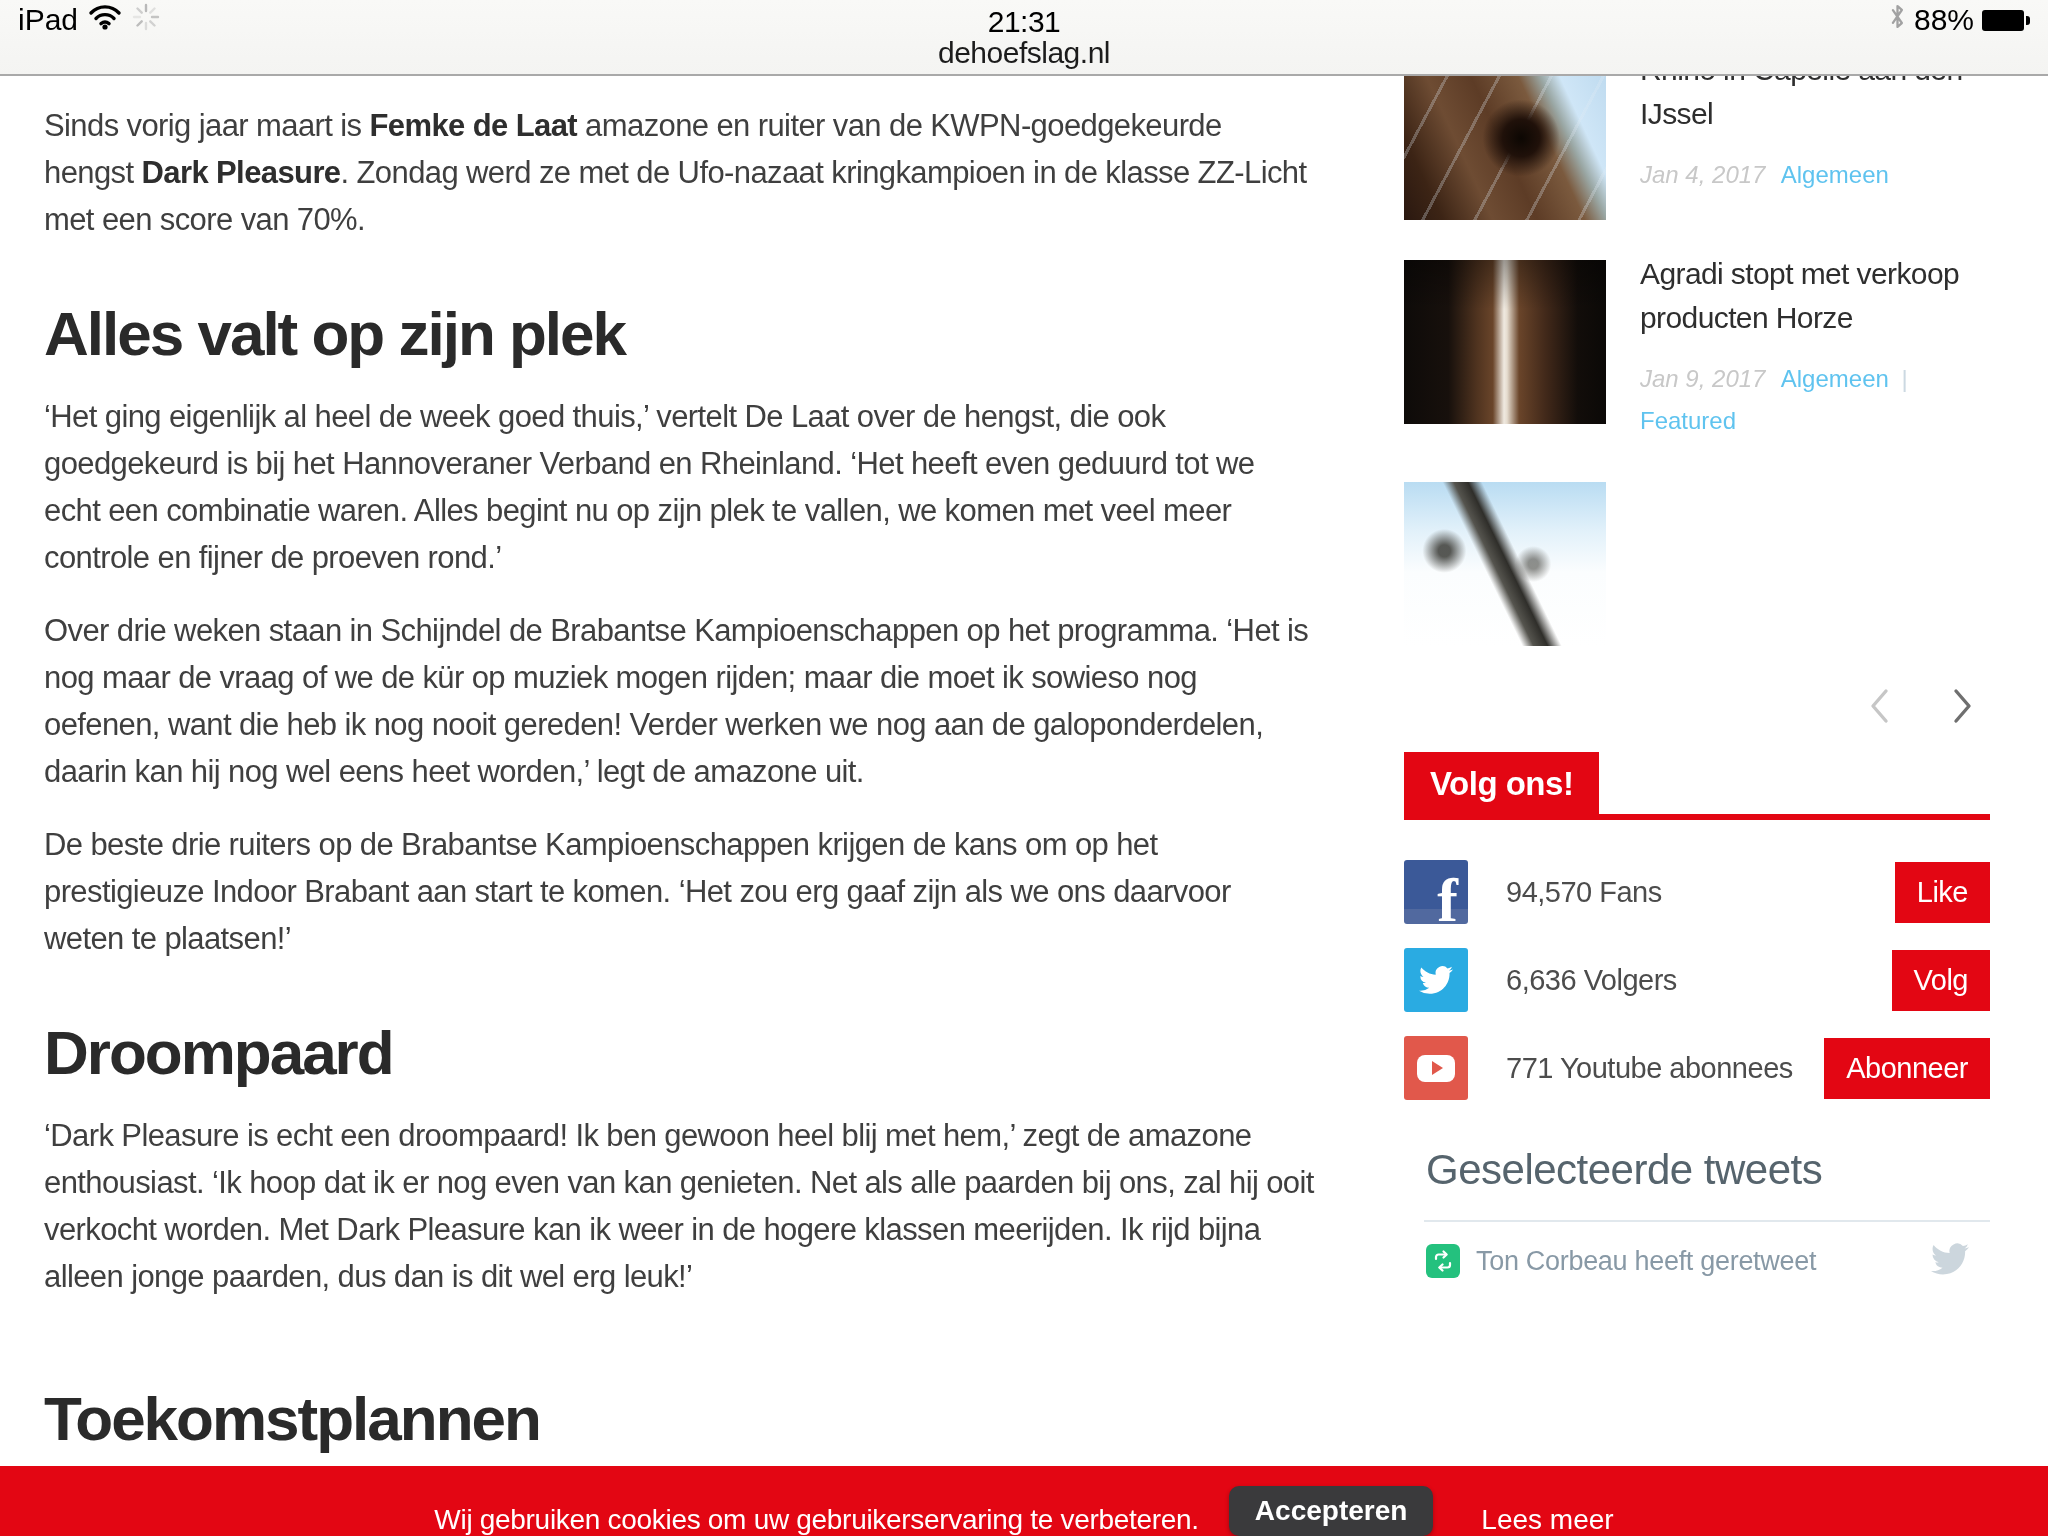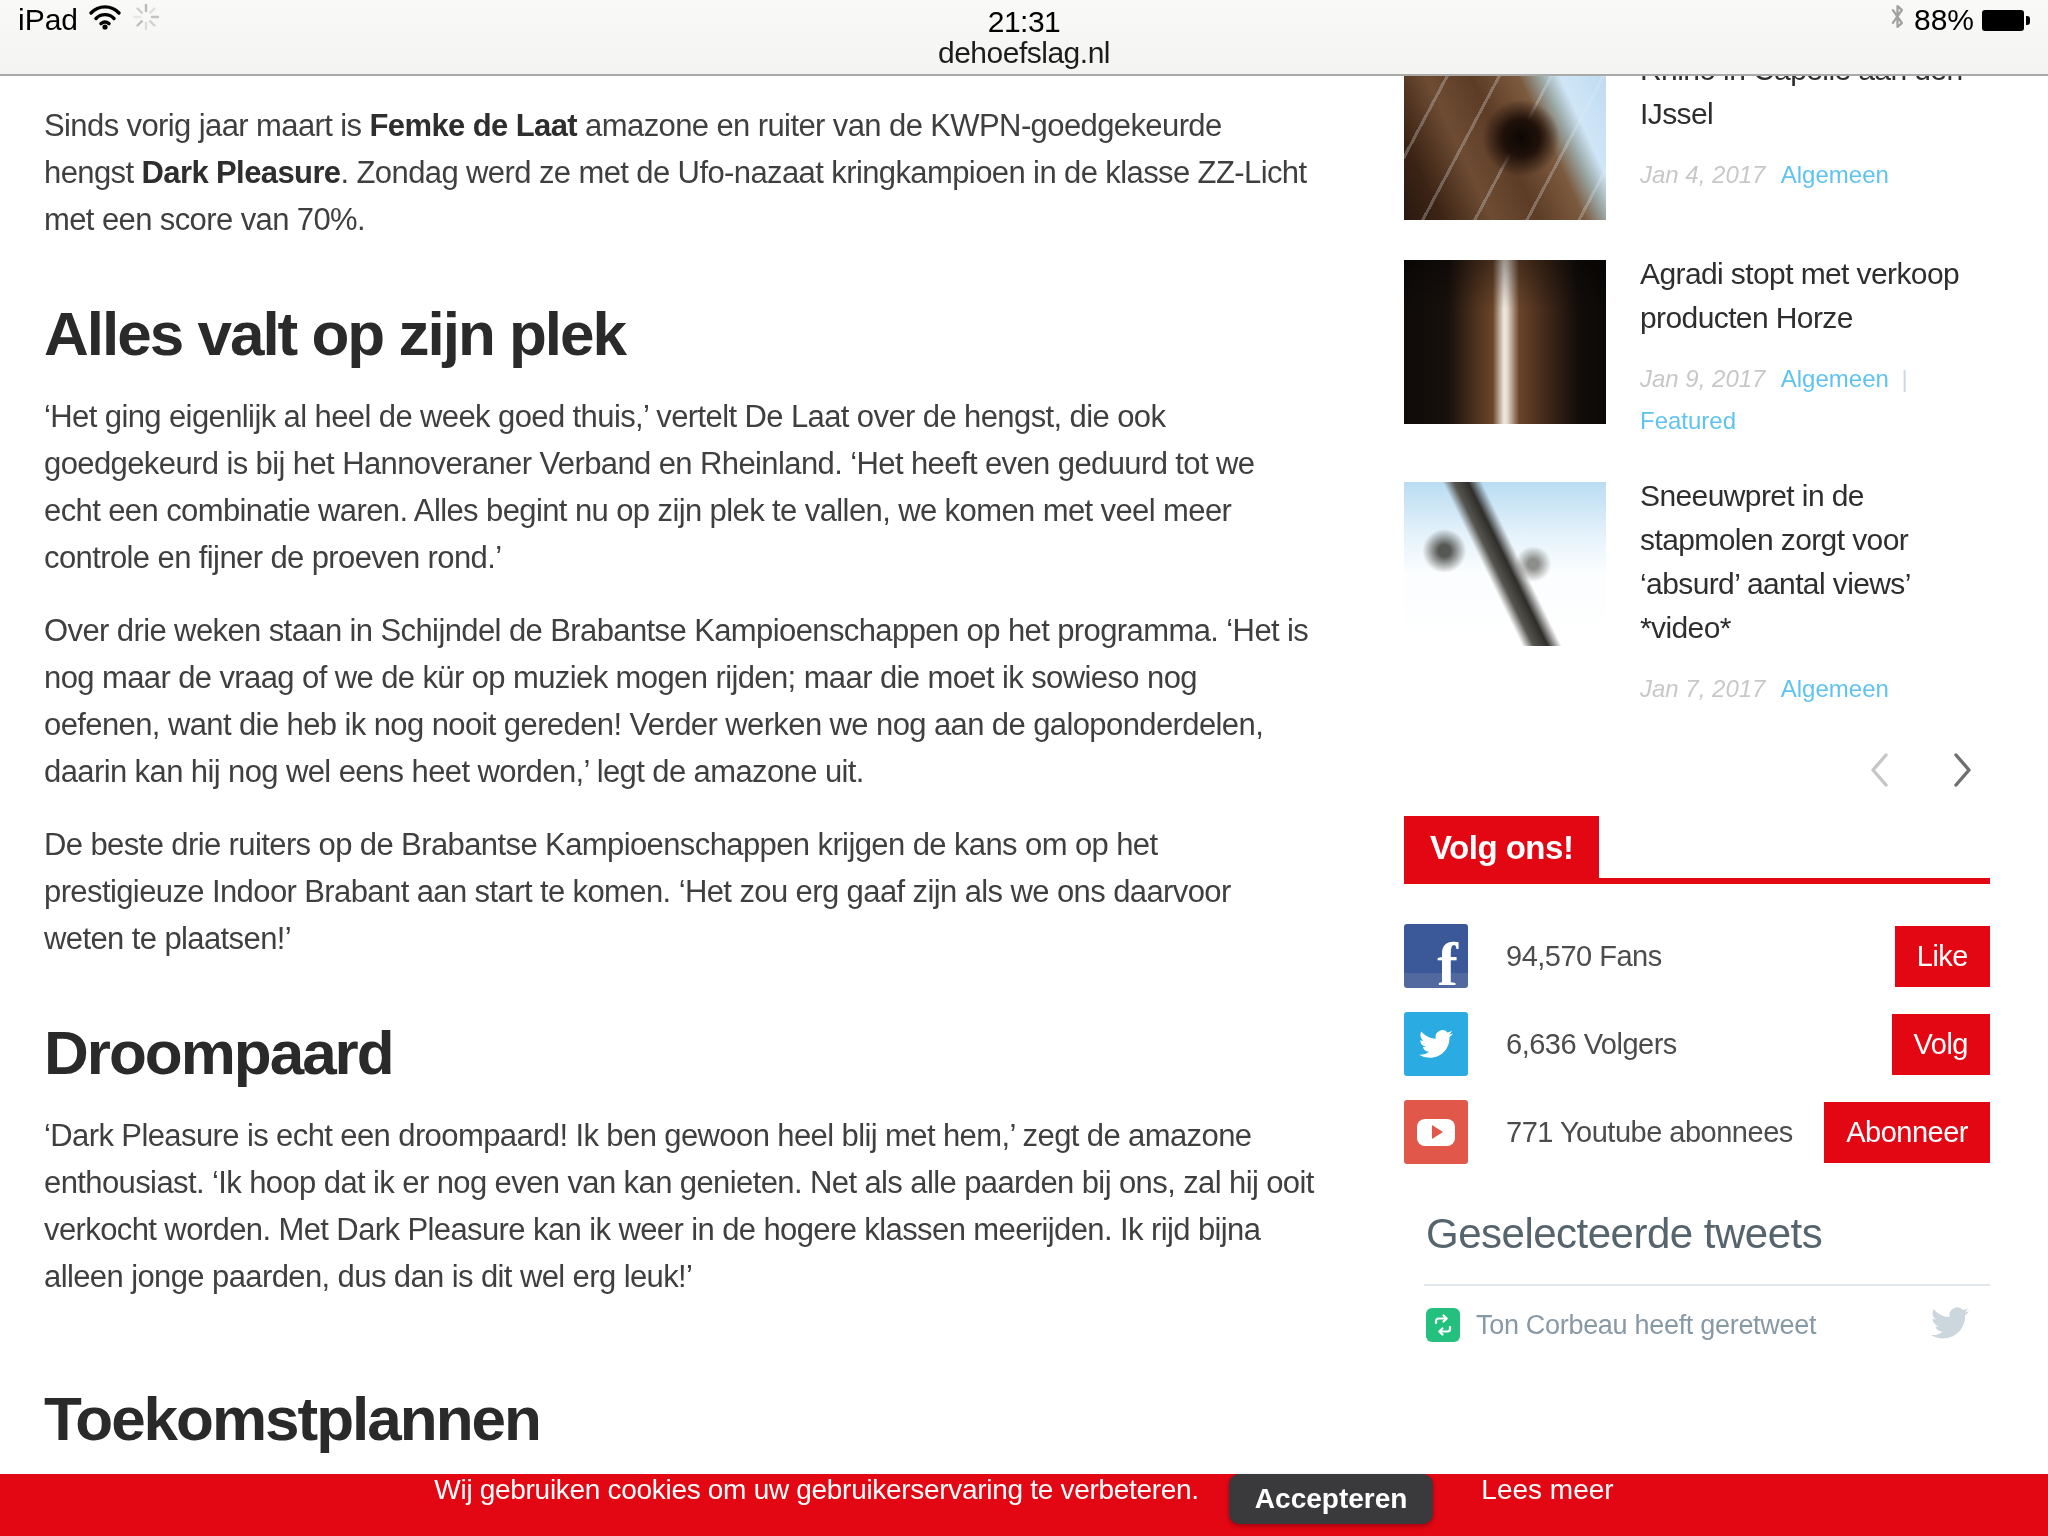--- a/index.html
+++ b/index.html
@@ -85,22 +85,22 @@
   .tweet-widget-sub { margin-top: 14px; font-size: 26px; color: #8899a6; }
   .tweet-widget-sub a { color: #3f9ee8; text-decoration: none; }
   .tweet-divider { height: 2px; background: #e1e8ed; margin: 26px 0 0 -2px; width: 566px; }
   .retweet-row { display: flex; align-items: center; margin-top: 22px; position: relative; }
   .rt-badge { width: 34px; height: 34px; background: #24c17e; border-radius: 6px; flex: none;
     display: flex; align-items: center; justify-content: center; }
   .retweet-note { margin-left: 16px; font-size: 27px; color: #8899a6; letter-spacing: -0.3px; }
   .bird { position: absolute; right: 18px; top: -4px; }
 
   
-  .cookiebar { position: absolute; left: 0; right: 0; bottom: 0; height: 62px; background: #e30613;
-    z-index: 30; display: flex; align-items: flex-start; justify-content: center; }
+  .cookiebar { position: absolute; left: 0; right: 0; bottom: 0; height: 70px; background: #e30613;
+    z-index: 30; display: flex; align-items: flex-end; justify-content: center; }
   .cookie-msg { color: #fff; font-size: 28px; letter-spacing: -0.3px; }
   .cookie-accept { margin-left: 30px; background: #3a3a3c; color: #fff; font-weight: 700;
     font-size: 28px; border: none; border-radius: 10px; padding: 9px 26px; cursor: pointer;
     font-family: "Liberation Sans", sans-serif; box-shadow: 0 2px 4px rgba(0,0,0,0.3); }
   .cookie-more { margin-left: 48px; color: #fff; font-size: 28px; text-decoration: none; }
 </style>
 </head>
 <body>
 
 <div class="chrome">
@@ -181,27 +181,20 @@
         <span class="news-date">Jan 9, 2017</span>
         <a class="news-cat" href="#">Algemeen</a>
         <span class="news-sep">|</span>
         <a class="news-cat" href="#">Featured</a>
       </div>
     </div>
   </div>
 
   <div class="news-item">
     <div class="thumb thumb-snow"></div>
-    <div class="news-text">
-      <div class="news-title">Sneeuwpret in de stapmolen zorgt voor ‘absurd’ aantal views’ *video*</div>
-      <div class="news-meta">
-        <span class="news-date">Jan 7, 2017</span>
-        <a class="news-cat" href="#">Algemeen</a>
-      </div>
-    </div>
   </div>
 
   <div class="pager">
     <span>
       <svg width="26" height="40" viewBox="0 0 26 40">
           <polyline points="20,5 7,20 20,35" stroke="#c6c6c6" stroke-width="3.4" fill="none" stroke-linecap="round" stroke-linejoin="round"></polyline>
         </svg>
     </span>
     <span>
       <svg width="26" height="40" viewBox="0 0 26 40">

